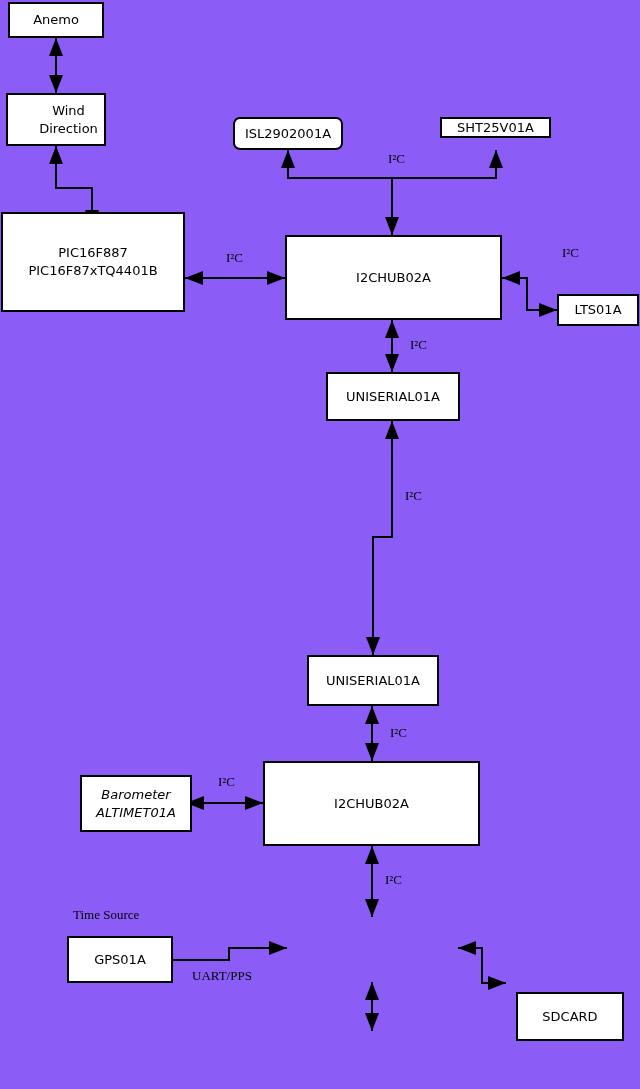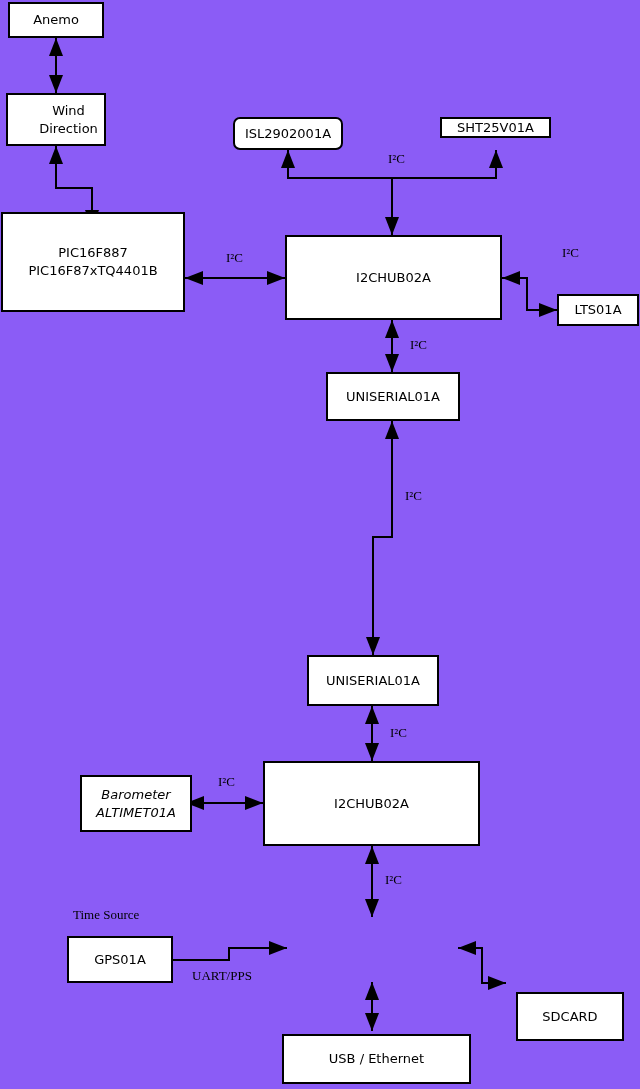--- a/index.html
+++ b/index.html
@@ -113,21 +113,20 @@
   <div class="node" style="left:263px; top:761px; width:217px; height:85px;">I2CHUB02A</div>
 
   <div class="node" style="left:80px; top:775px; width:112px; height:57px;font-style:italic;">Barometer
 ALTIMET01A</div>
 
   <div class="node" style="left:67px; top:936px; width:106px; height:47px;">GPS01A</div>
 
 
   <div class="node" style="left:506px; top:992px; width:108px; height:49px;margin-left:10px;">SDCARD</div>
 
-  <div class="node" style="left:282px; top:1034px; width:189px; height:50px;">USB / Ethernet</div>
 
   <div class="elabel" style="left:226px; top:251px;">I²C</div>
 
   <div class="elabel" style="left:388px; top:152px;">I²C</div>
 
   <div class="elabel" style="left:562px; top:246px;">I²C</div>
 
   <div class="elabel" style="left:410px; top:338px;">I²C</div>
 
   <div class="elabel" style="left:405px; top:489px;">I²C</div>

